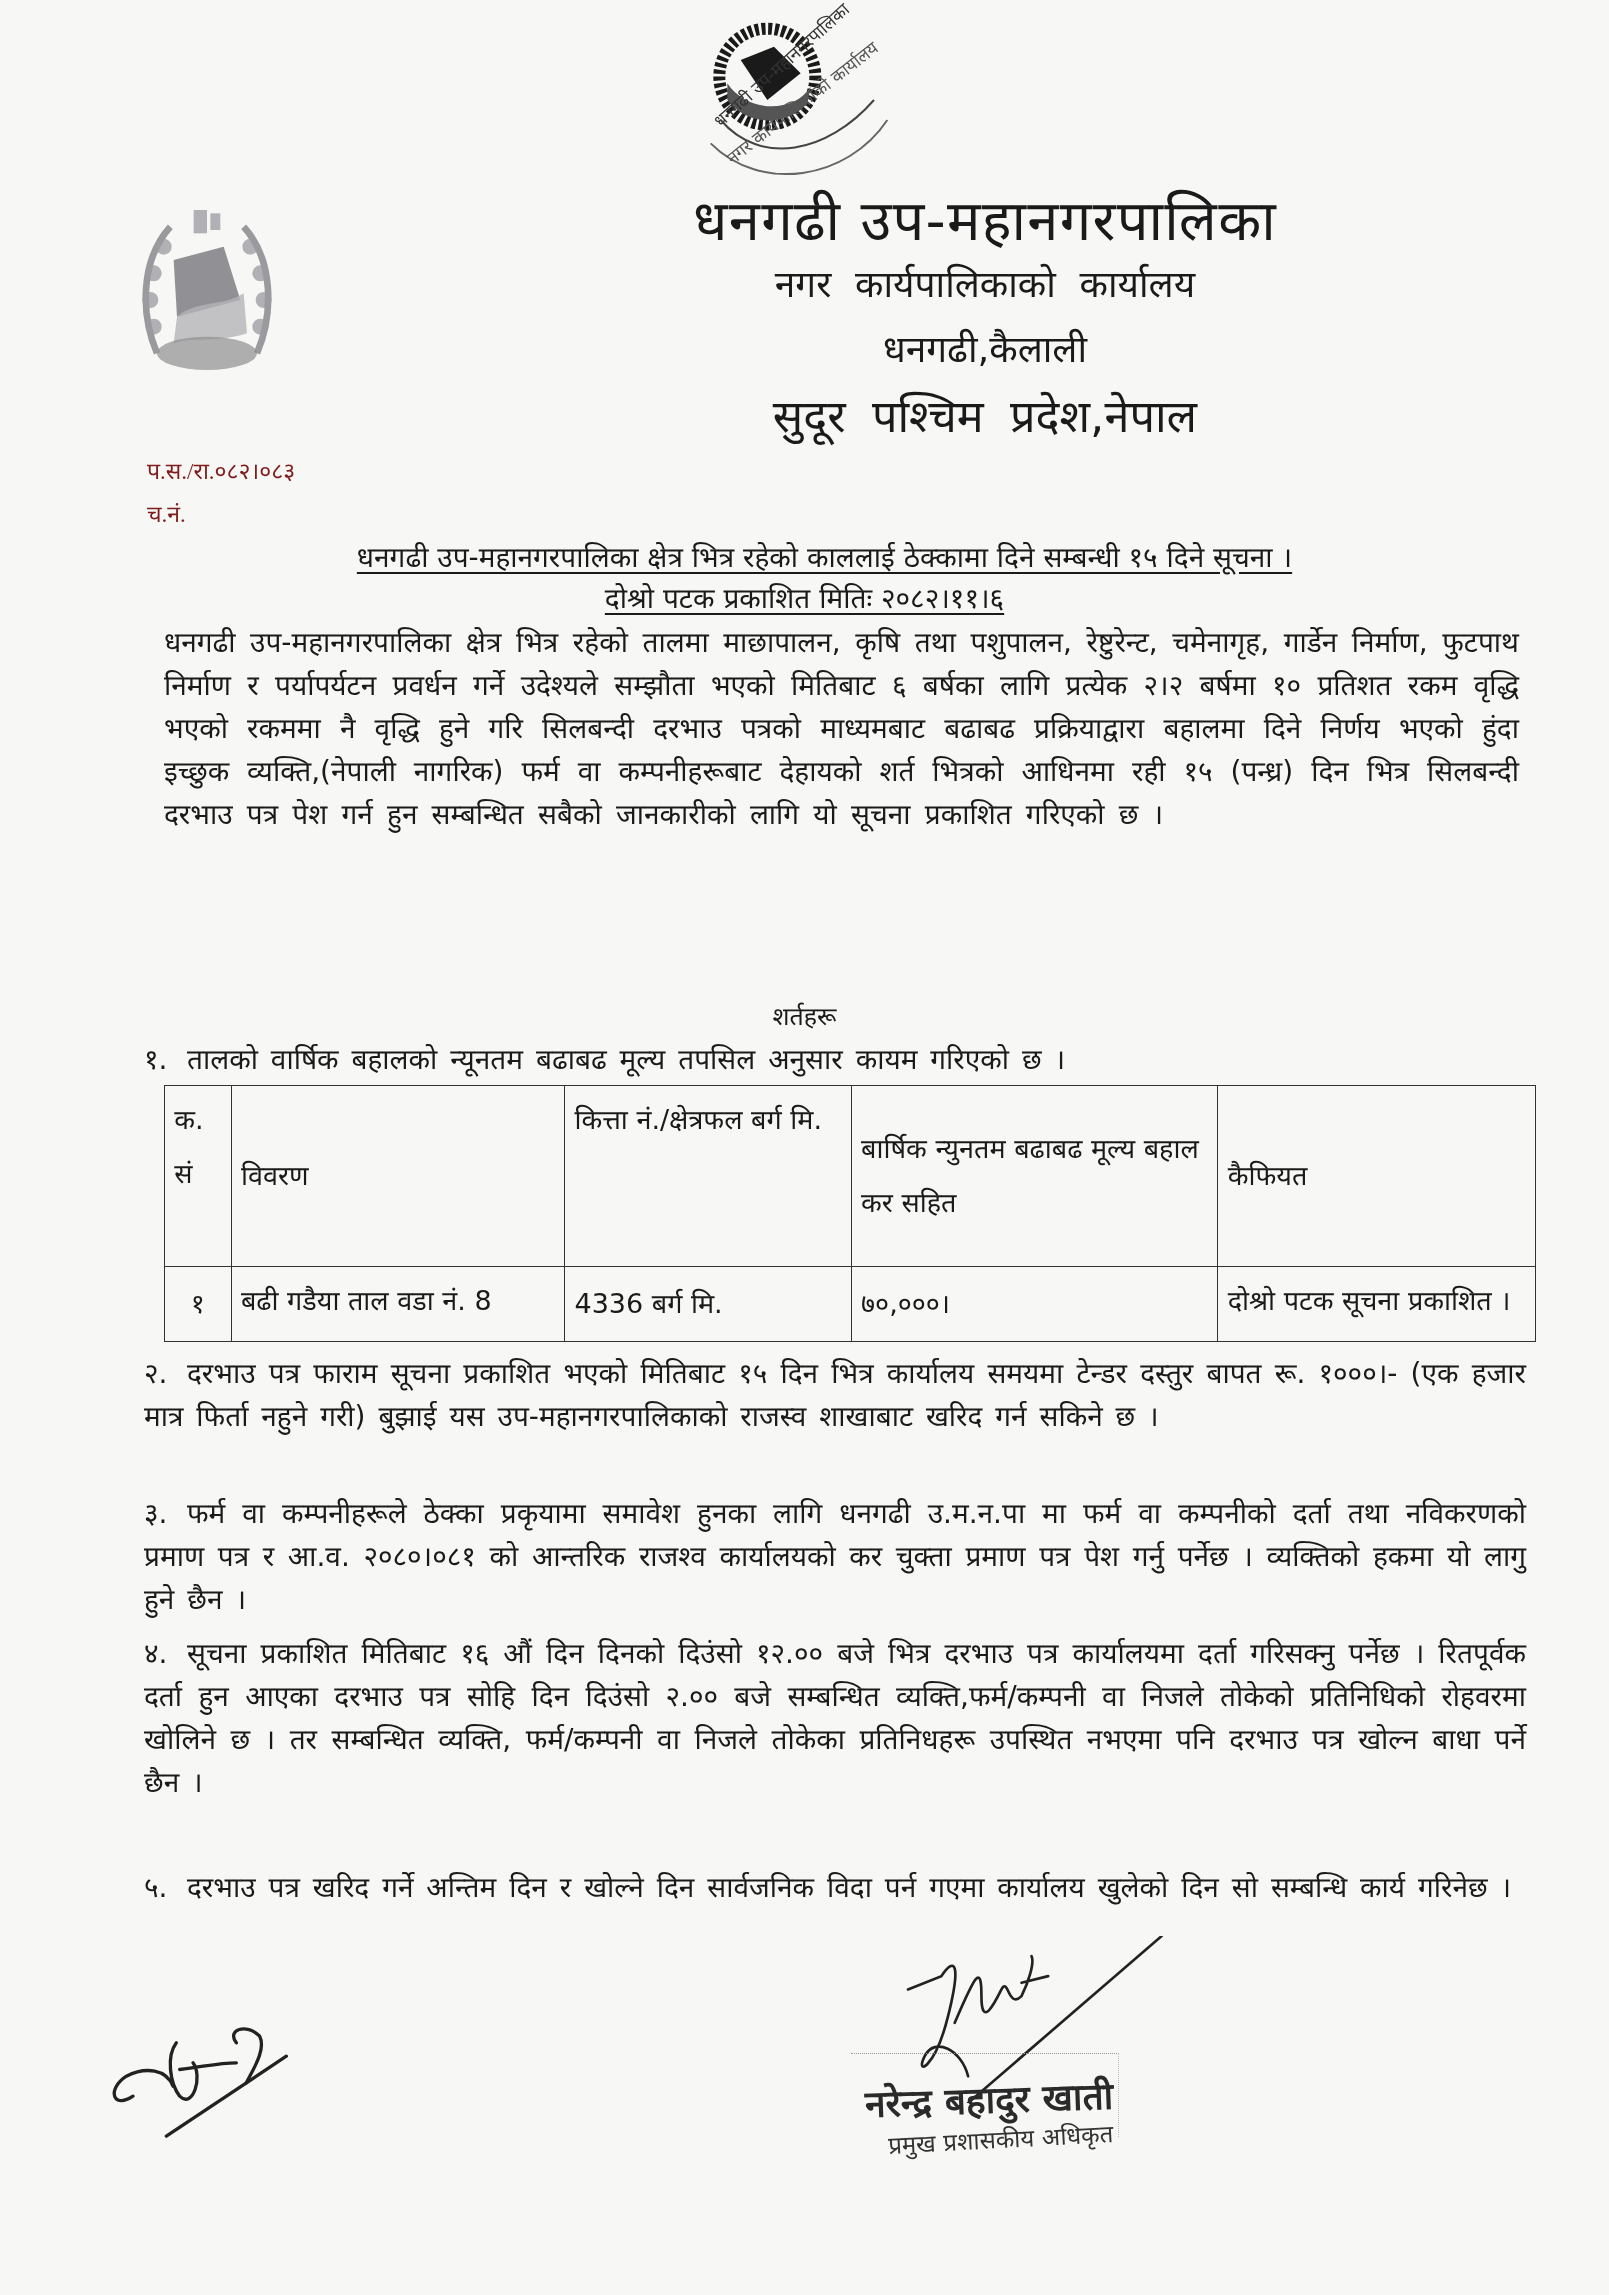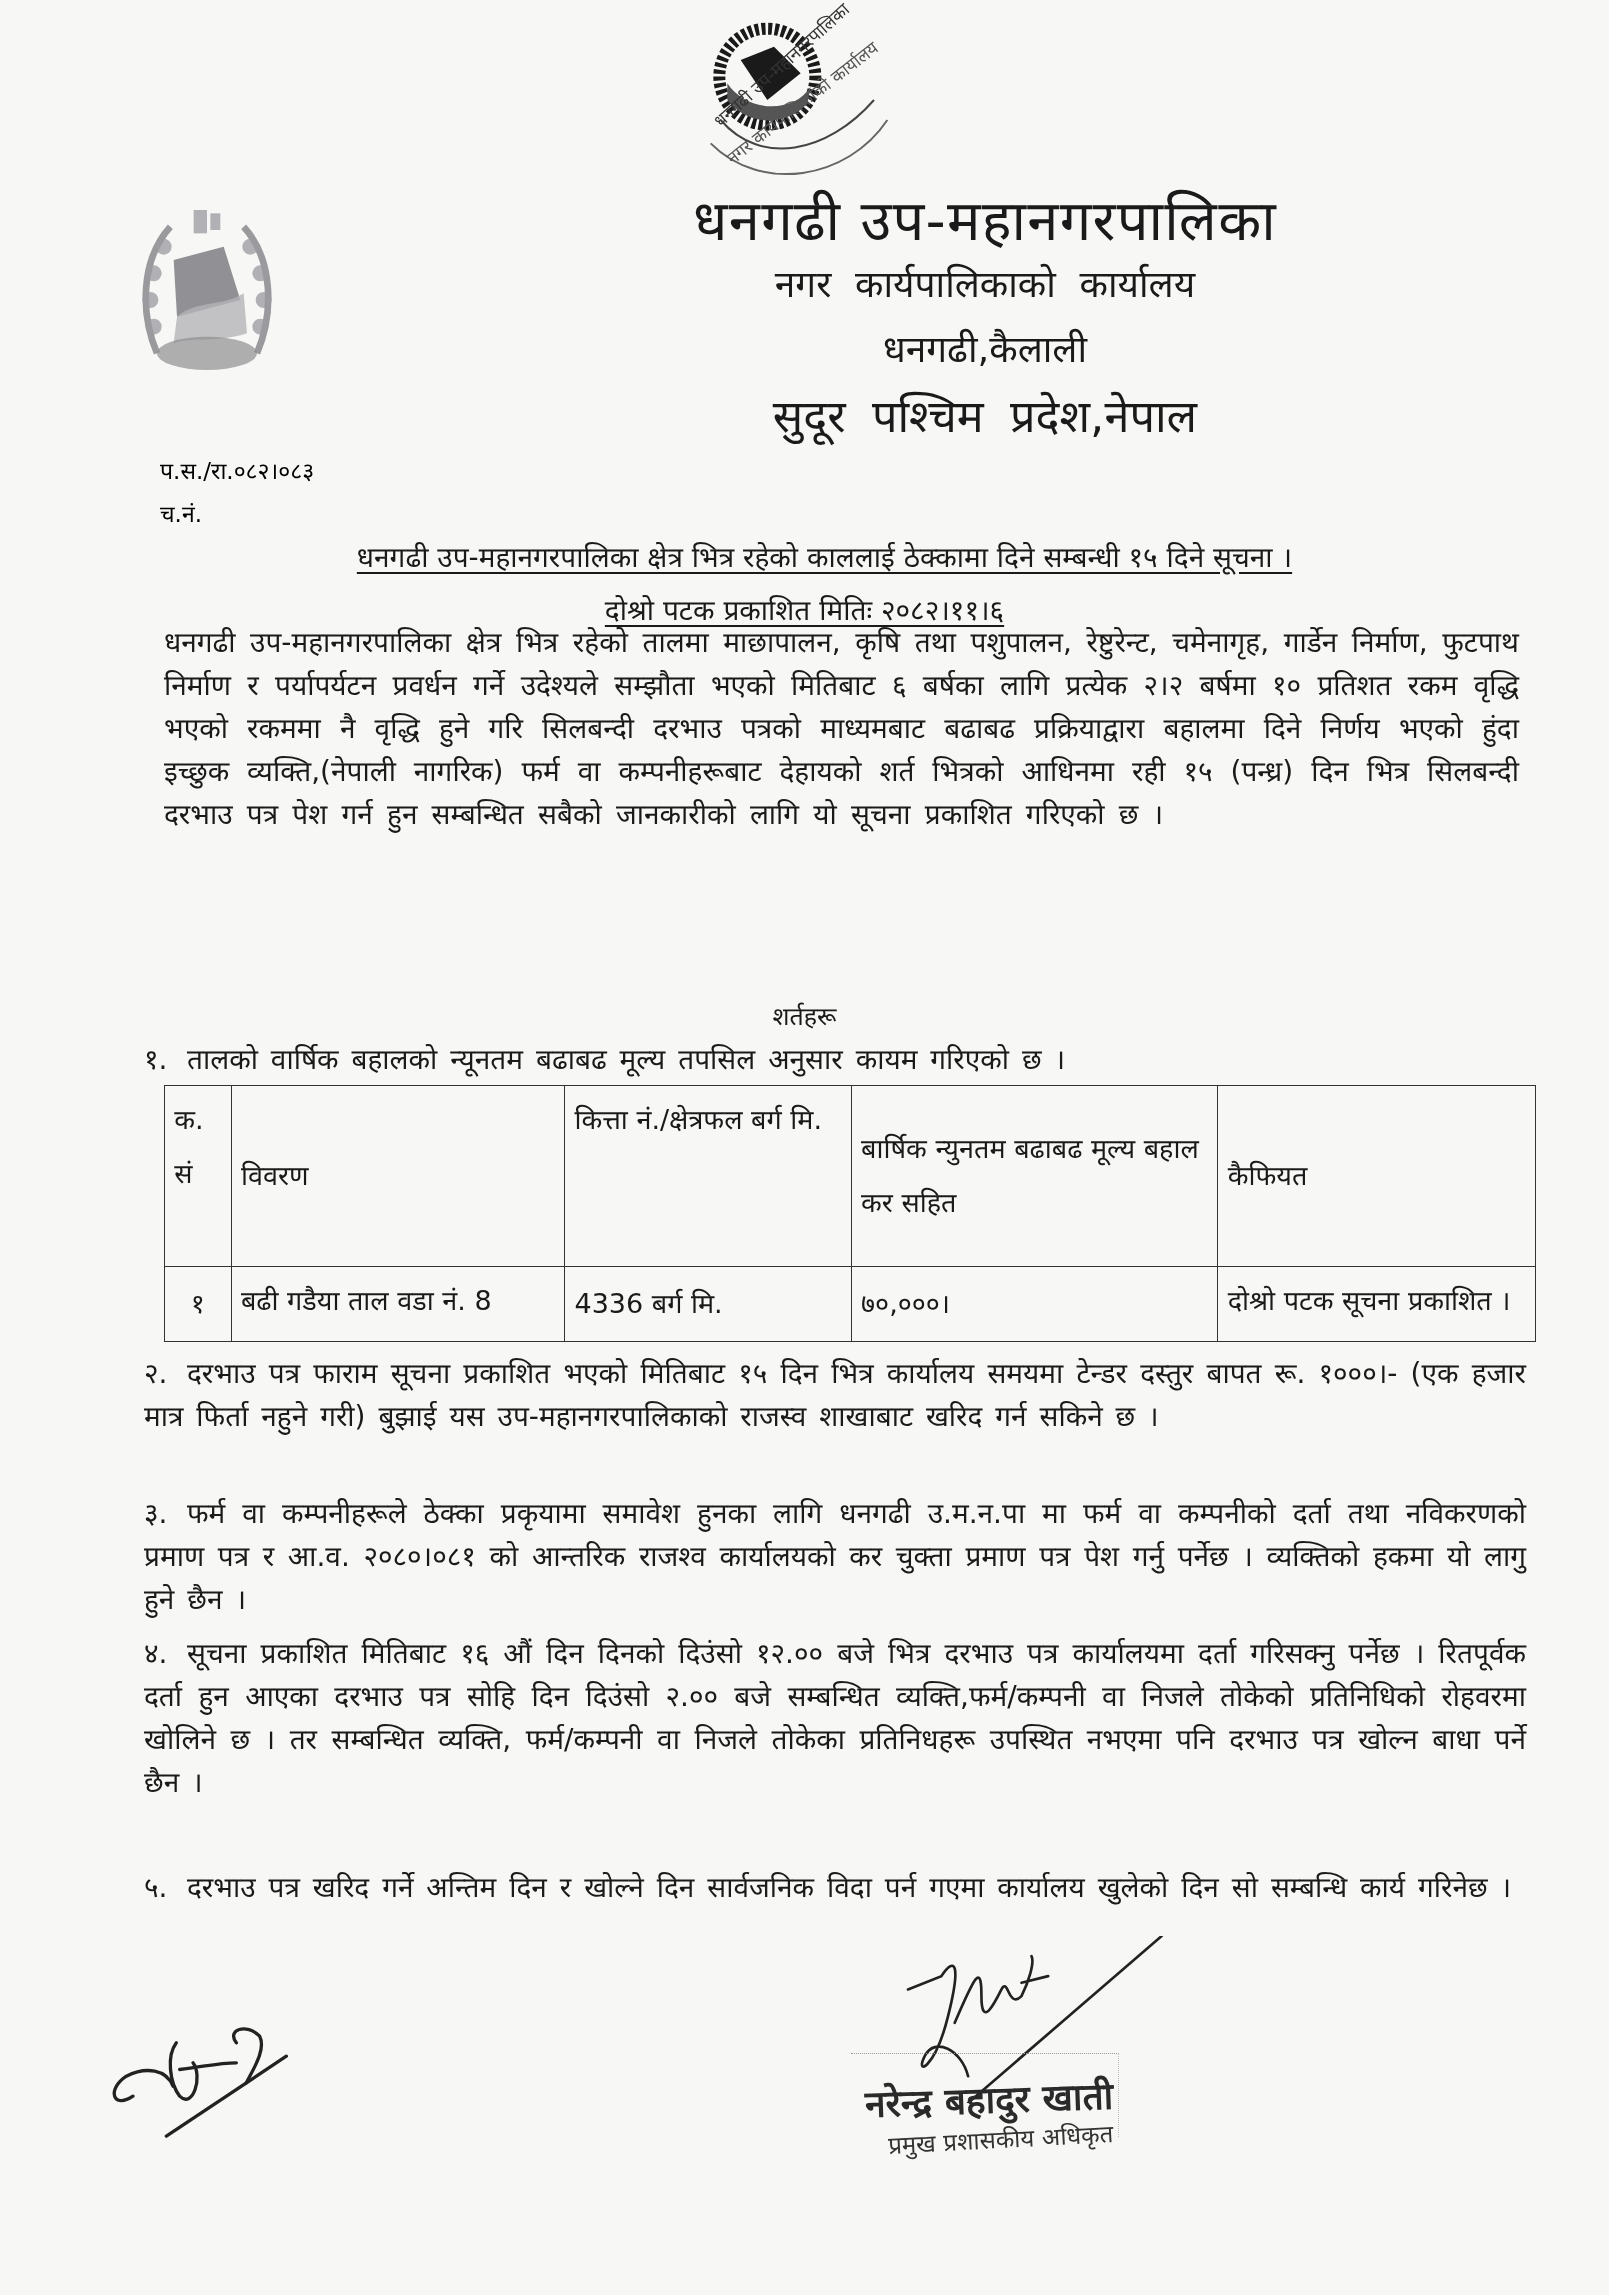--- a/index.html
+++ b/index.html
@@ -26,30 +26,30 @@
     position: absolute; font-size: 17.4px; color: #333;
   }
 
   
   .header-line { position: absolute; left: 0; right: 0; text-align: center; }
   .h-title { top: 180px; font-size: 56px; letter-spacing: 1.3px; left: 361px; right: 0; }
   .h-sub1 { top: 257px; font-size: 37px; word-spacing: 12px; left: 361px; right: 0; }
   .h-sub2 { top: 322px; font-size: 37px; left: 361px; right: 0; }
   .h-sub3 { top: 384px; font-size: 45px; word-spacing: 12px; left: 361px; right: 0; }
 
-  .ref { position: absolute; left: 160px; font-size: 23px; color: #000000; }
+  .ref { position: absolute; left: 147px; font-size: 23px; color: #7f1d1d; font-family: Liberation Serif, serif; }
   .ref1 { top: 454px; }
   .ref2 { top: 497px; }
 
   .subject {
     position: absolute; left: 0; right: 0; text-align: center;
     font-size: 28px; text-decoration: underline; text-underline-offset: 5.3px;
   }
   .subject1 { top: 537px; left: 40px; }
-  .subject2 { top: 578px; margin-top: 12px; }
+  .subject2 { top: 578px; }
 
   .body-para {
     position: absolute; left: 164px; width: 1355px;
     font-size: 28px; line-height: 43px; text-align: justify;
     word-spacing: 5.3px;
   }
 
   .conditions-heading {
     position: absolute; left: 0; right: 0; top: 998px;
     text-align: center; font-size: 25px;

